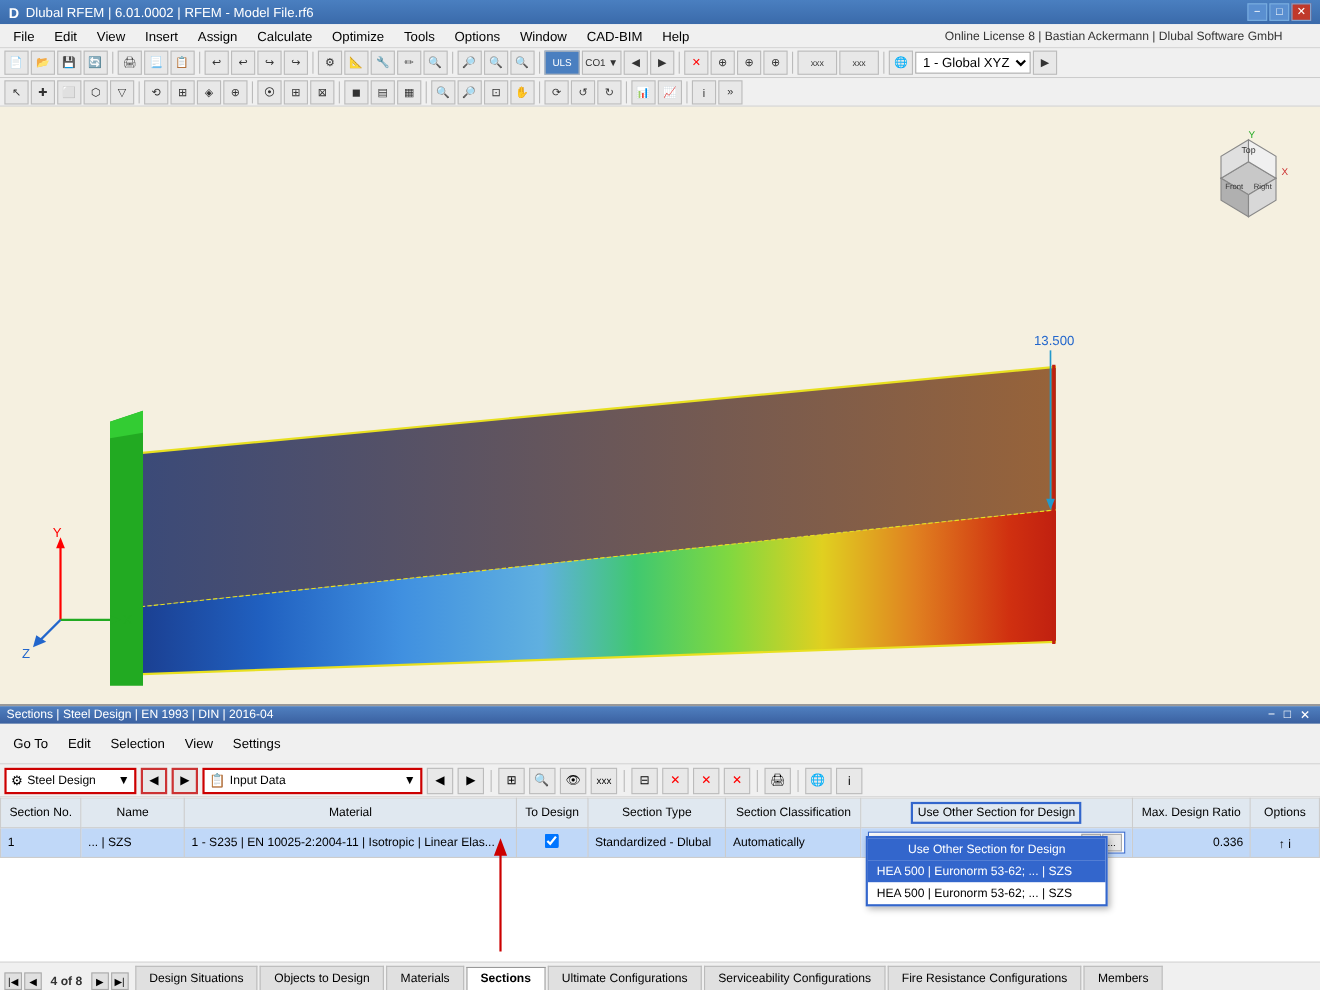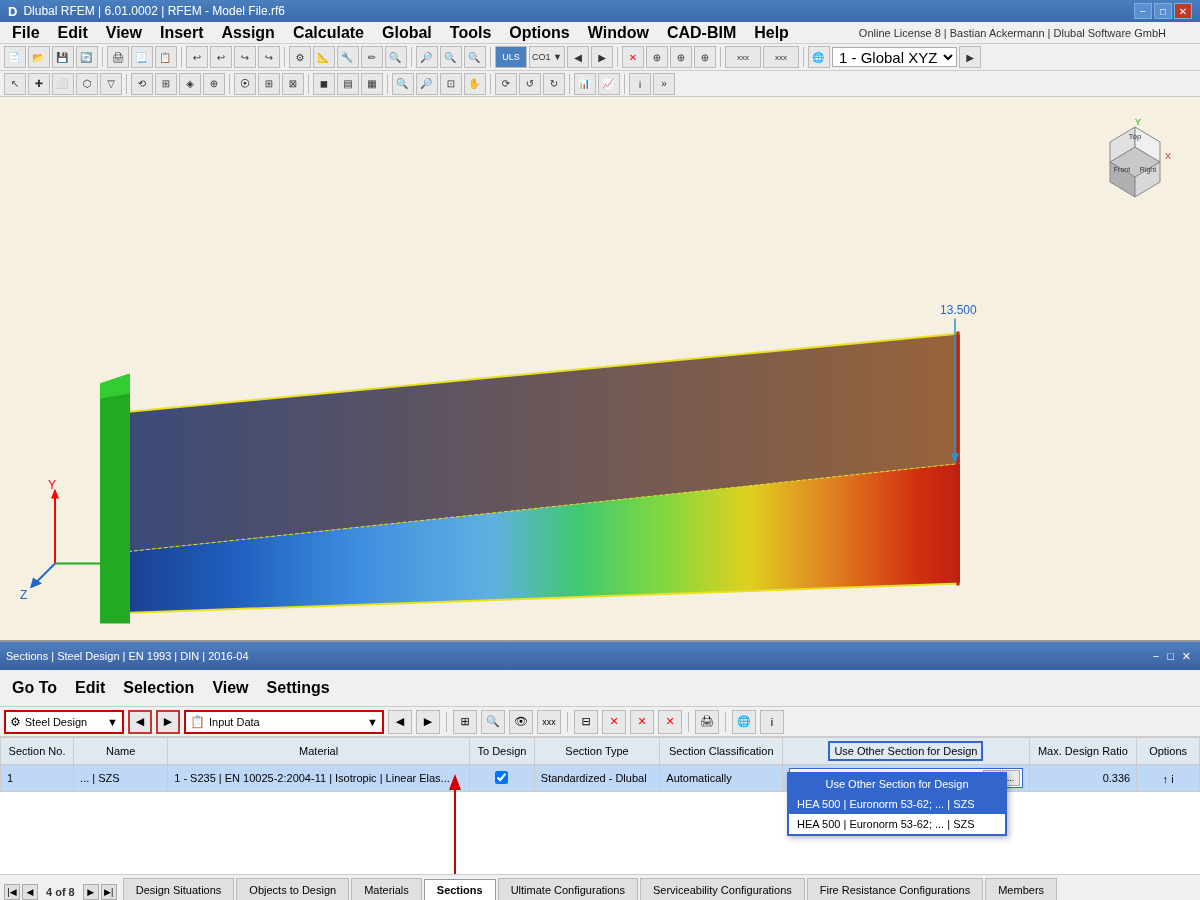--- a/index.html
+++ b/index.html
@@ -36,24 +36,23 @@
       background: #f0f0f0;
       border-bottom: 1px solid #ccc;
       height: 22px;
       display: flex;
       align-items: center;
       padding: 0 4px;
       gap: 2px;
     }
     .menu-item {
       padding: 2px 8px;
-      font-size: 16px;
+      font-size: 12px;
       cursor: pointer;
       color: #000;
-      font-weight: bold;
     }
     .license-info {
       margin-left: auto;
       font-size: 11px;
       color: #333;
       padding-right: 30px;
     }
 
     
     .toolbar {
@@ -71,21 +70,21 @@
       background: #e8e8e8;
       border: 1px solid #bbb;
       cursor: pointer;
       display: flex; align-items: center; justify-content: center;
       font-size: 10px;
       color: #333;
     }
     .toolbar-separator { width: 1px; height: 20px; background: #bbb; margin: 0 2px; }
     .toolbar-combo {
       height: 20px;
-      font-size: 15px;
+      font-size: 12px;
       border: 1px solid #aaa;
       background: white;
       padding: 0 2px;
       min-width: 60px;
     }
 
     
     .viewport {
       background: #f5f0e0;
       position: relative;
@@ -111,21 +110,21 @@
     .bottom-panel {
       background: #f0f0f0;
       border-top: 2px solid #999;
       display: flex;
       flex-direction: column;
     }
 
     .panel-title-bar {
       background: linear-gradient(to bottom, #5080c0, #3a60a0);
       color: white;
-      height: 28px;
+      height: 16px;
       display: flex;
       align-items: center;
       justify-content: space-between;
       padding: 0 6px;
       font-size: 11px;
     }
     .panel-title-right { display: flex; gap: 2px; }
     .panel-btn { color: white; font-size: 11px; cursor: pointer; padding: 0 3px; }
 
     .panel-menu-bar {
@@ -292,21 +291,21 @@
   </div>
 </div>
 
 <div class="menu-bar">
   <div class="menu-item">File</div>
   <div class="menu-item">Edit</div>
   <div class="menu-item">View</div>
   <div class="menu-item">Insert</div>
   <div class="menu-item">Assign</div>
   <div class="menu-item">Calculate</div>
-  <div class="menu-item">Global</div>
+  <div class="menu-item">Optimize</div>
   <div class="menu-item">Tools</div>
   <div class="menu-item">Options</div>
   <div class="menu-item">Window</div>
   <div class="menu-item">CAD-BIM</div>
   <div class="menu-item">Help</div>
   <span class="license-info">Online License 8 | Bastian Ackermann | Dlubal Software GmbH</span>
 </div>
 
 <div class="toolbar" style="height:27px;">
   <div class="toolbar-btn">📄</div>

